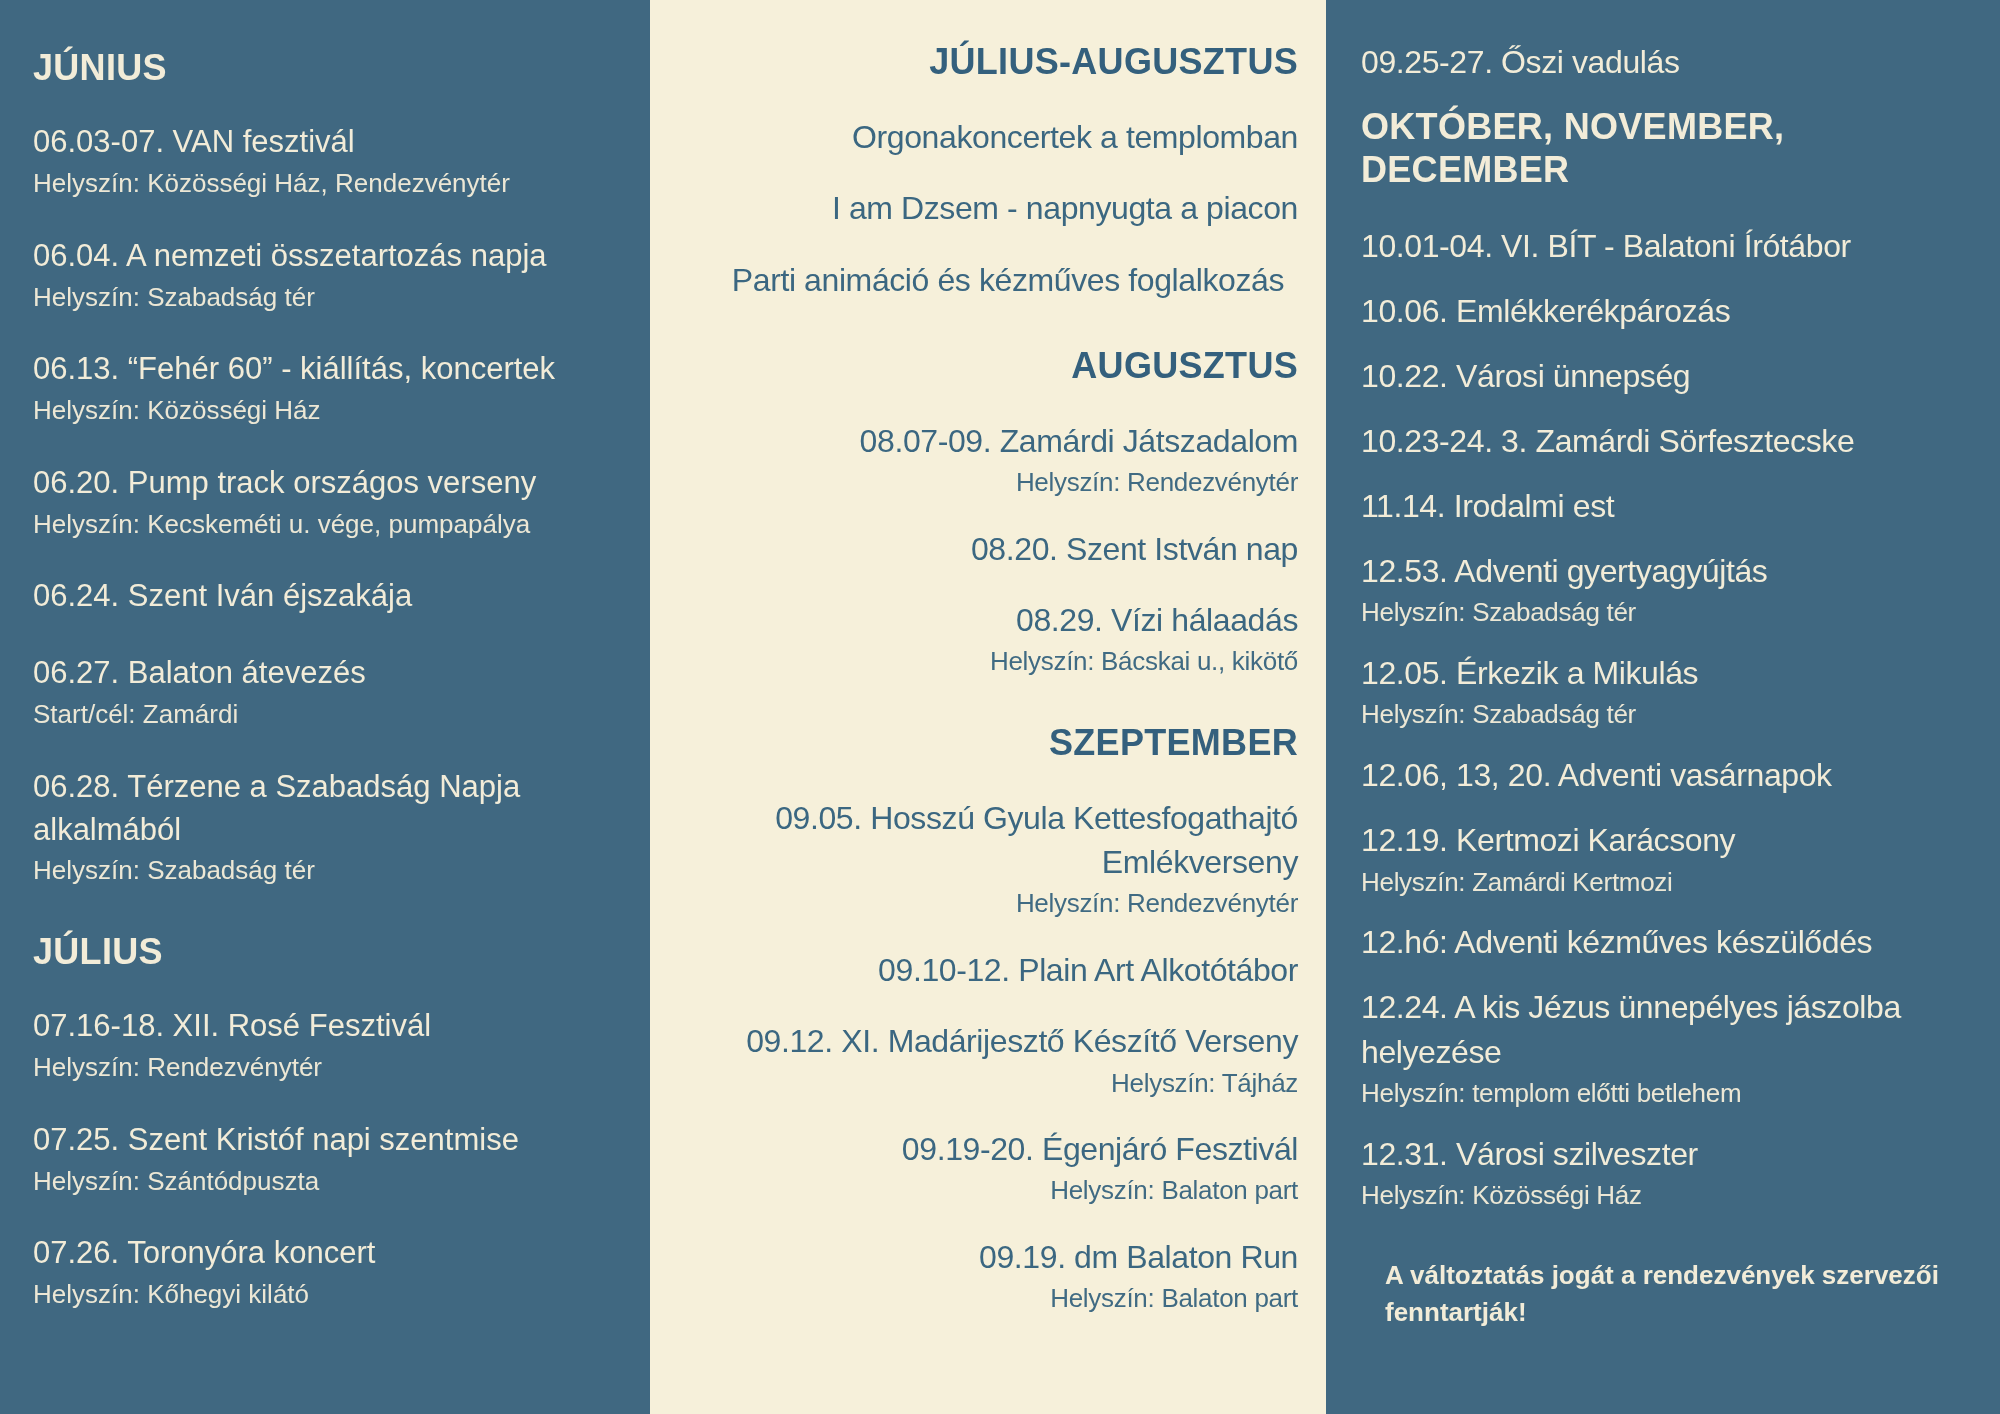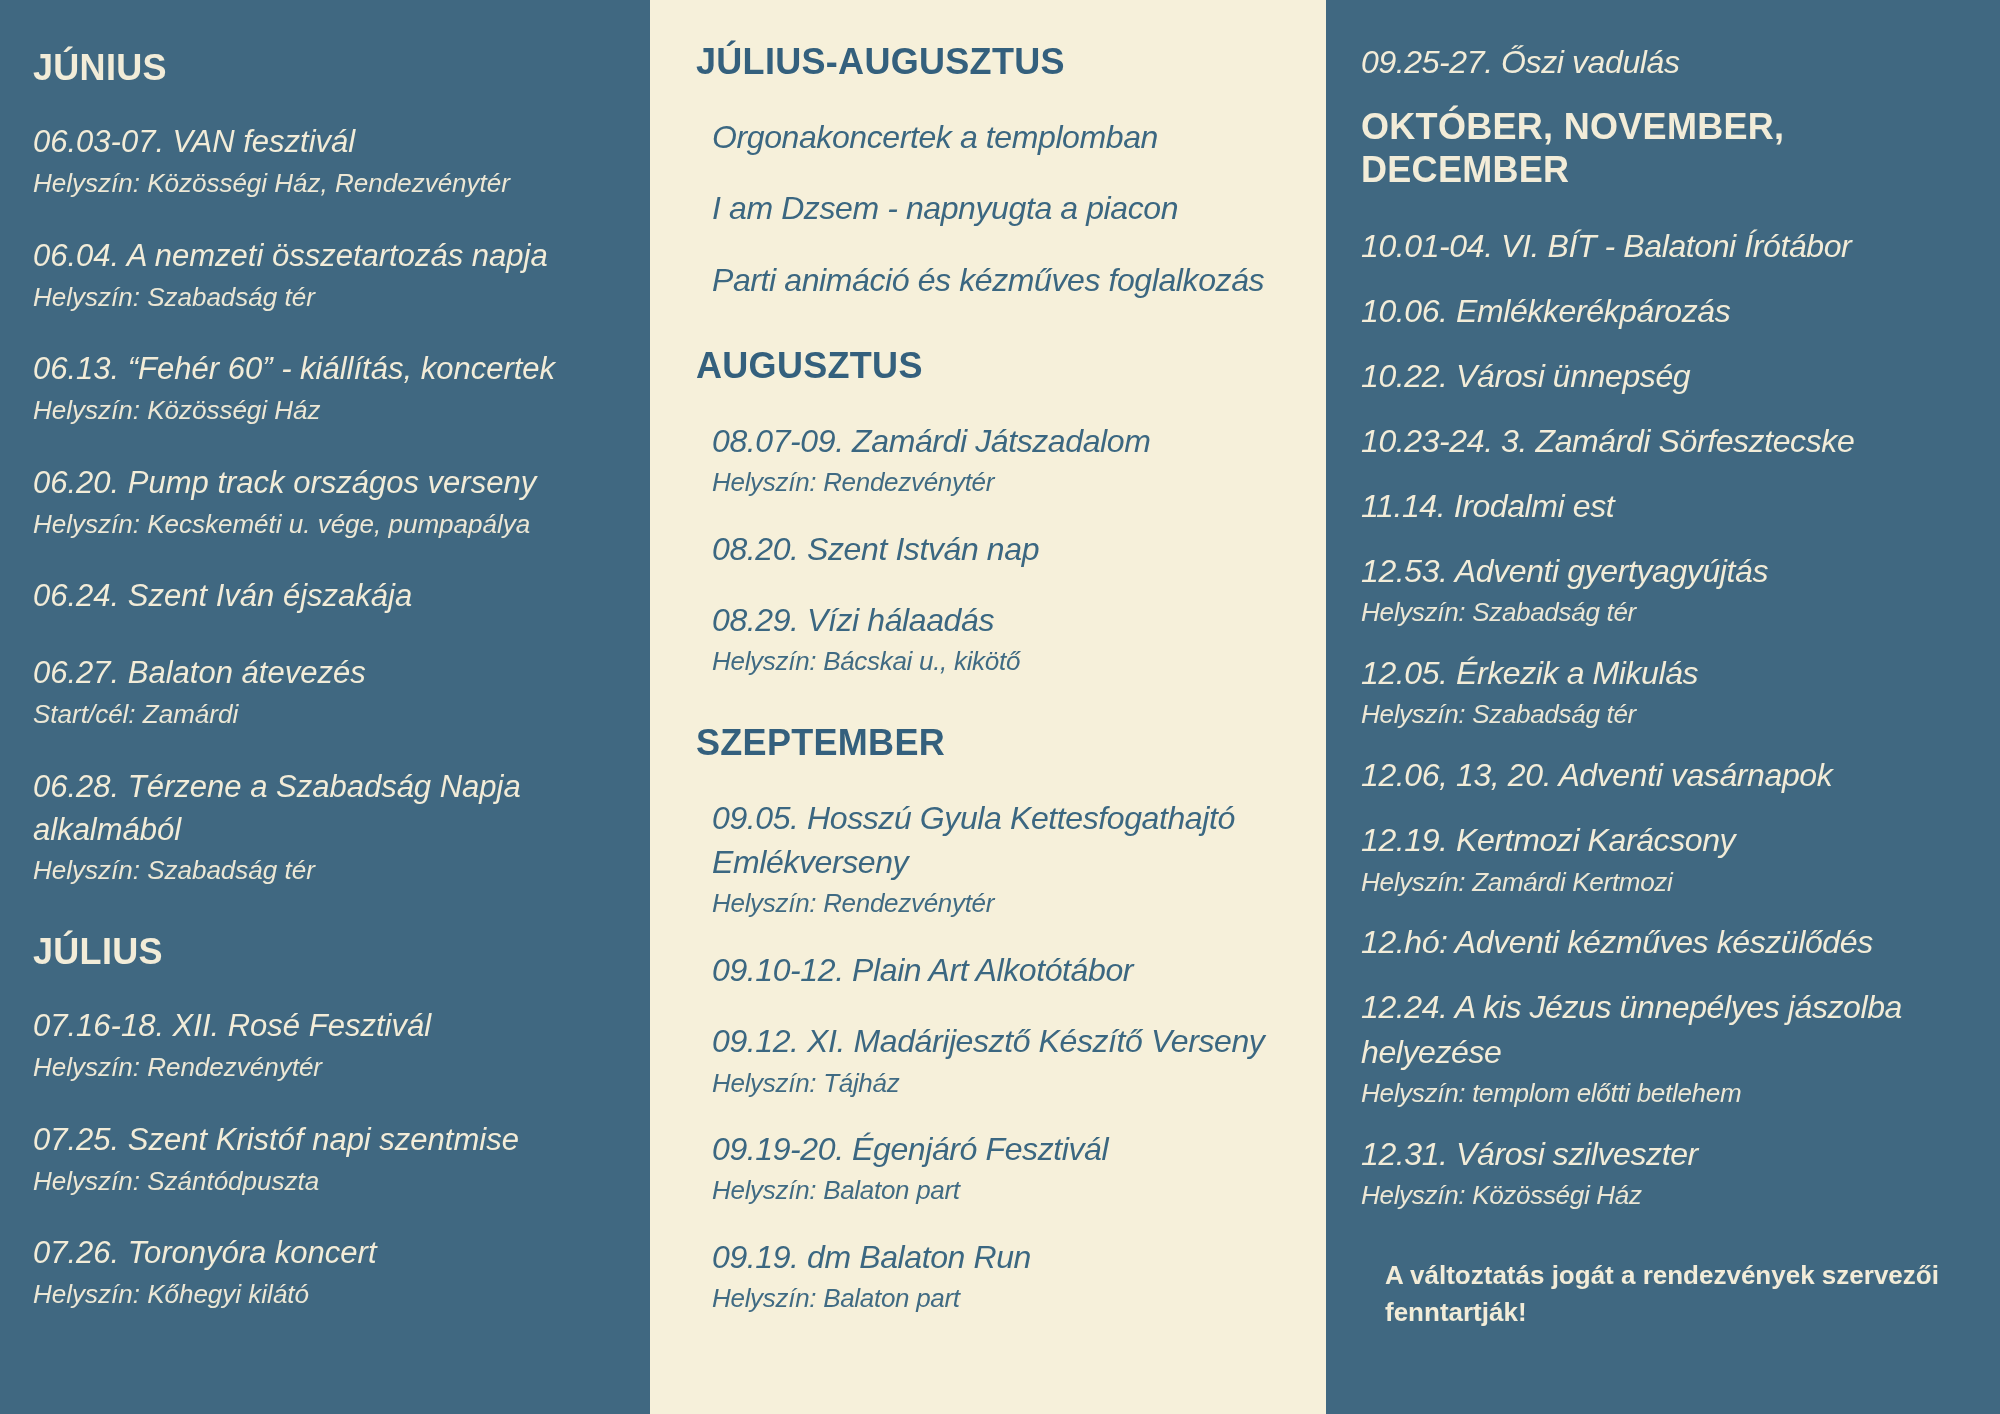--- a/index.html
+++ b/index.html
@@ -9,31 +9,31 @@
     --blue-text:#3b6781;
     --blue-header:#34607d;
   }
   html,body{margin:0;padding:0;background:#222;}
   .poster{
     width:2000px;height:1414px;display:flex;
     font-family:"Liberation Sans",sans-serif;
   }
   .col{box-sizing:border-box;height:100%;overflow:hidden;}
   .col-1{width:32.5%;background:var(--dark-background);color:var(--cream-text);padding:46px 19px 0 33px;}
-  .col-2{width:33.8%;background:var(--cream-background);color:var(--blue-text);padding:40px 28px 0 46px;}
+  .col-2{width:33.8%;background:var(--cream-background);color:var(--blue-text);padding:40px 28px 0 58px;text-align:right;}
   .col-3{width:33.7%;background:var(--dark-background);color:var(--cream-text);padding:40px 18px 0 35px;}
 
   .month-header{
     font-size:36px;font-weight:bold;margin:0 0 32px 0;letter-spacing:.3px;line-height:1.2;
   }
   .col-2 .month-header{color:var(--blue-header);}
   .section + .section .month-header{margin-top:42px;}
   .col-3 .lead-event + .section .month-header{margin-top:12px;}
 
-  .event{margin-bottom:34px;font-style:italic;}
+  .event{margin-bottom:34px;}
   .col-2 .event{margin-bottom:27px;margin-left:16px;}
   .col-3 .event{margin-bottom:21px;}
 
   .title{font-size:31px;line-height:1.38;}
   .col-2 .title,.col-3 .title{font-size:32px;letter-spacing:-0.4px;}
   .loc{font-size:26px;line-height:1.3;margin-top:3px;opacity:.97;}
   .col-2 .loc,.col-3 .loc{letter-spacing:-0.3px;}
   .narrow .title{max-width:560px;}
 
   .footer-note{

